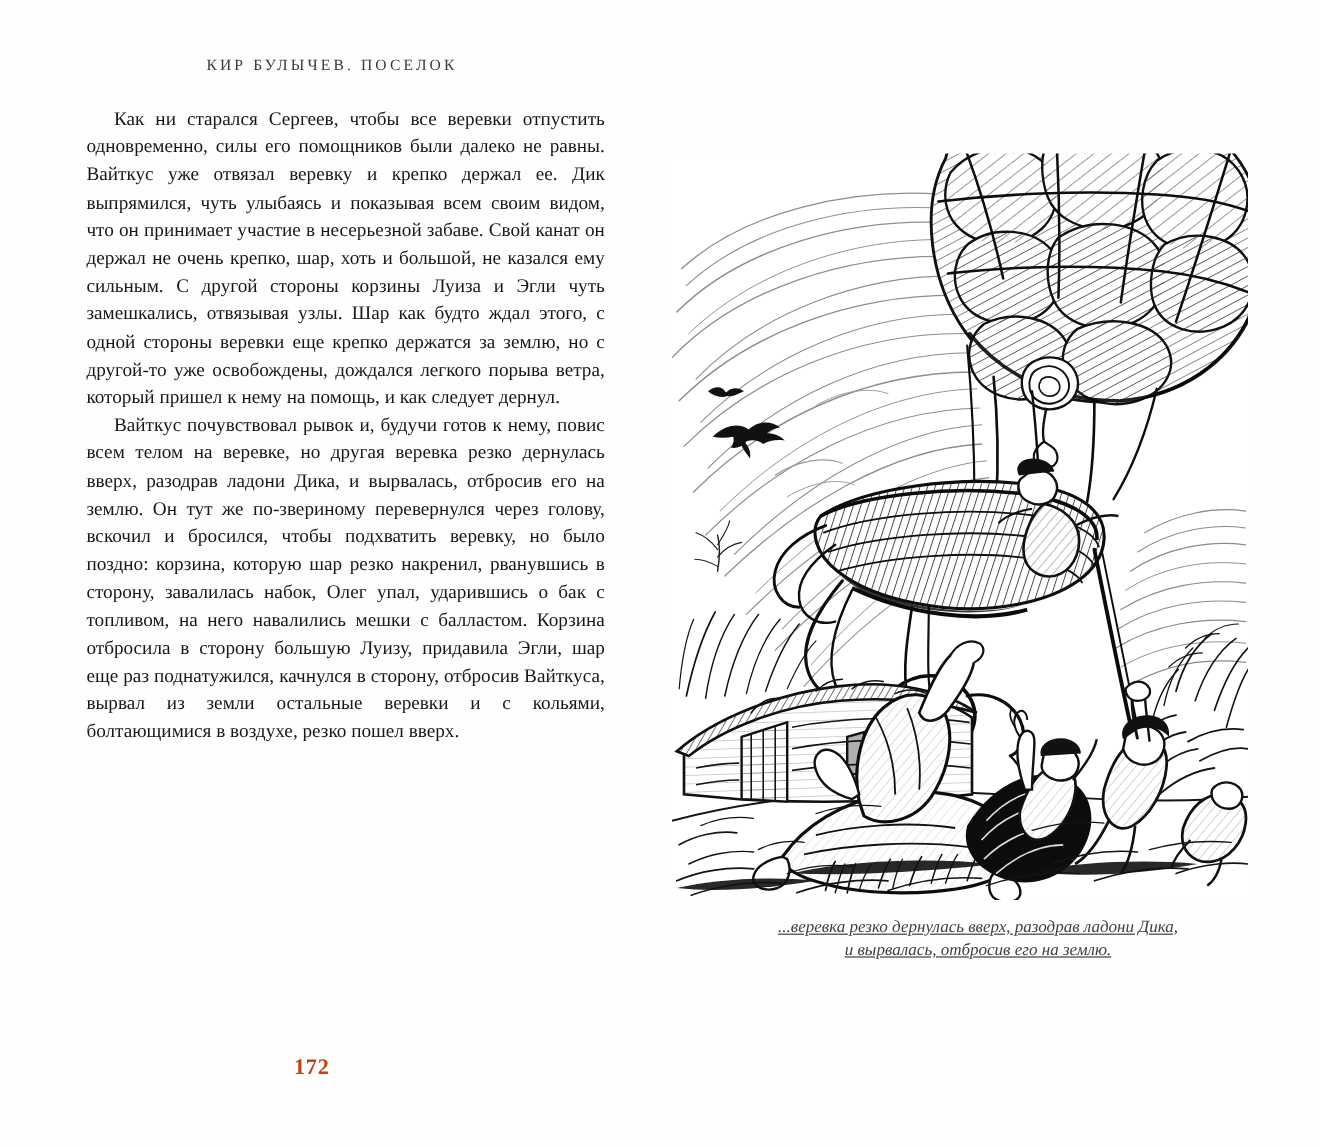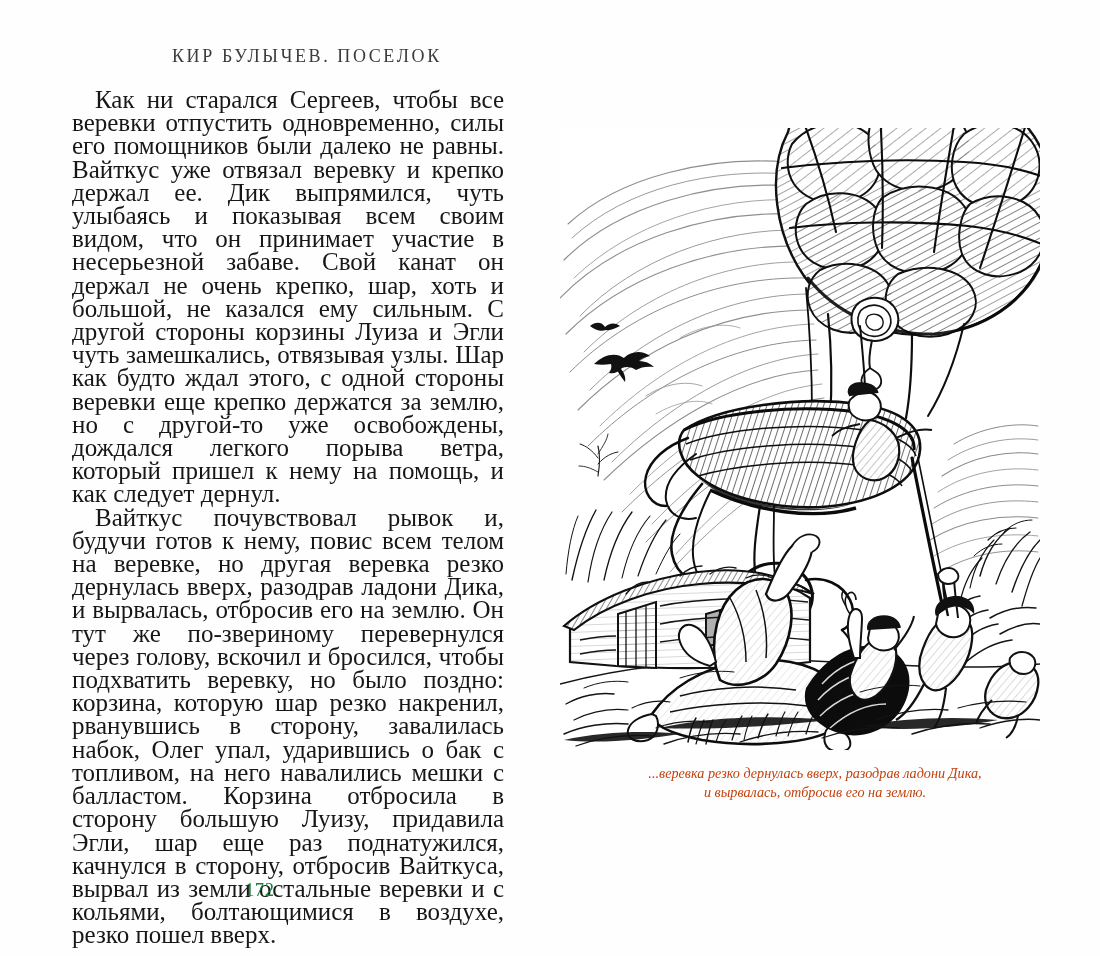--- a/index.html
+++ b/index.html
@@ -16,54 +16,55 @@
     overflow: hidden;
     font-family: "Liberation Serif", "DejaVu Serif", serif;
     color: #1a1a1a;
   }
 
   
   .running-header {
     position: absolute;
     left: 172px;
     top: 46px;
-    font-size: 18px;
+    font-size: 13px;
     letter-spacing: 2.6px;
     color: #3b3b3b;
     font-variant: small-caps;
     text-transform: uppercase;
     white-space: nowrap;
   }
 
   
   .text-column {
     position: absolute;
     left: 72px;
     top: 88px;
     width: 432px;
   }
   .body-par {
     margin: 0;
     text-indent: 23px;
     text-align: justify;
-    font-size: 25px;
+    font-size: 16px;
     line-height: 23.2px;
     color: #17171a;
     -webkit-hyphens: manual;
     hyphens: manual;
   }
 
   
   .folio {
     position: absolute;
     left: 245px;
     top: 880px;
     font-size: 18.5px;
     letter-spacing: 0.6px;
-    color: #15803d;
+    color: #c2410c;
+    font-weight: bold;
   }
 
   
   .illustration-block {
     position: absolute;
     left: 560px;
     top: 128px;
     width: 500px;
     height: 680px;
   }
@@ -80,21 +81,22 @@
   }
   .illustration-caption {
     position: absolute;
     left: 50px;
     top: 636px;
     width: 410px;
     text-align: center;
     font-style: italic;
     font-size: 14.2px;
     line-height: 19px;
-    color: #c2410c;
+    color: #404040;
+    text-decoration: underline;
   }
   .cap-line { display: block; }
 </style>
 </head>
 <body>
 
 <div class="page">
 
   <div class="running-header">Кир Булычев. Поселок</div>
 

